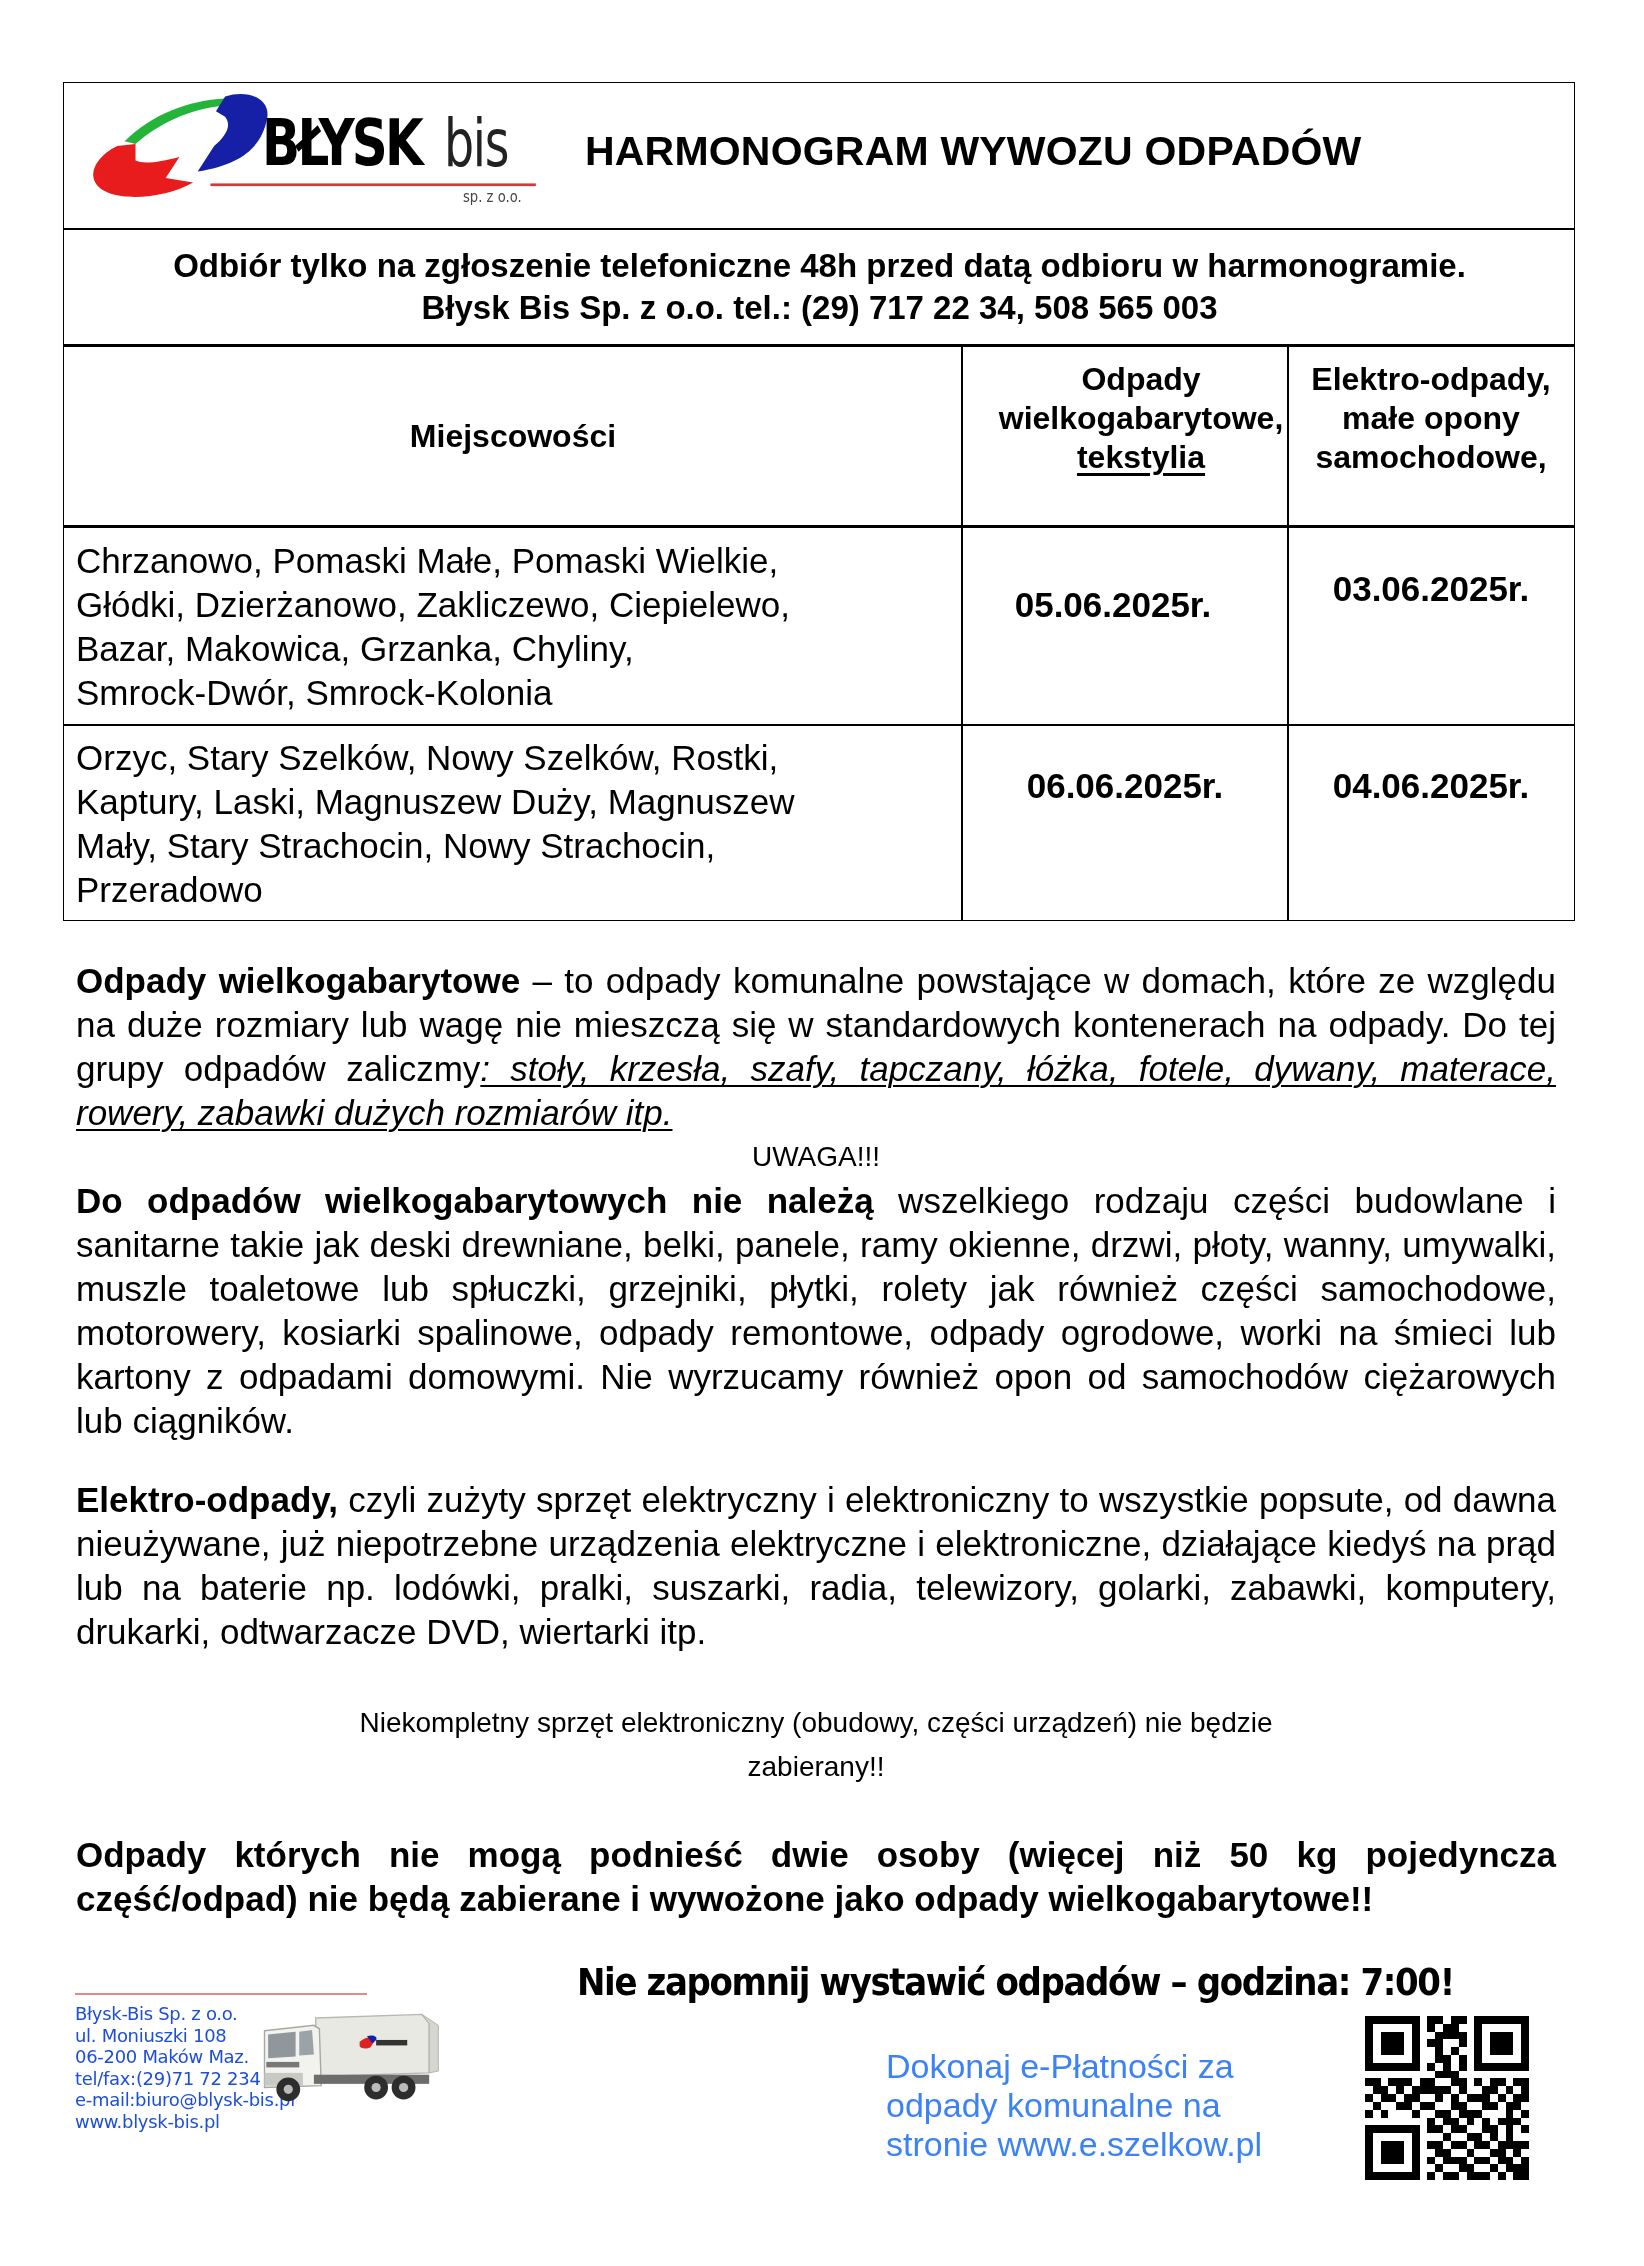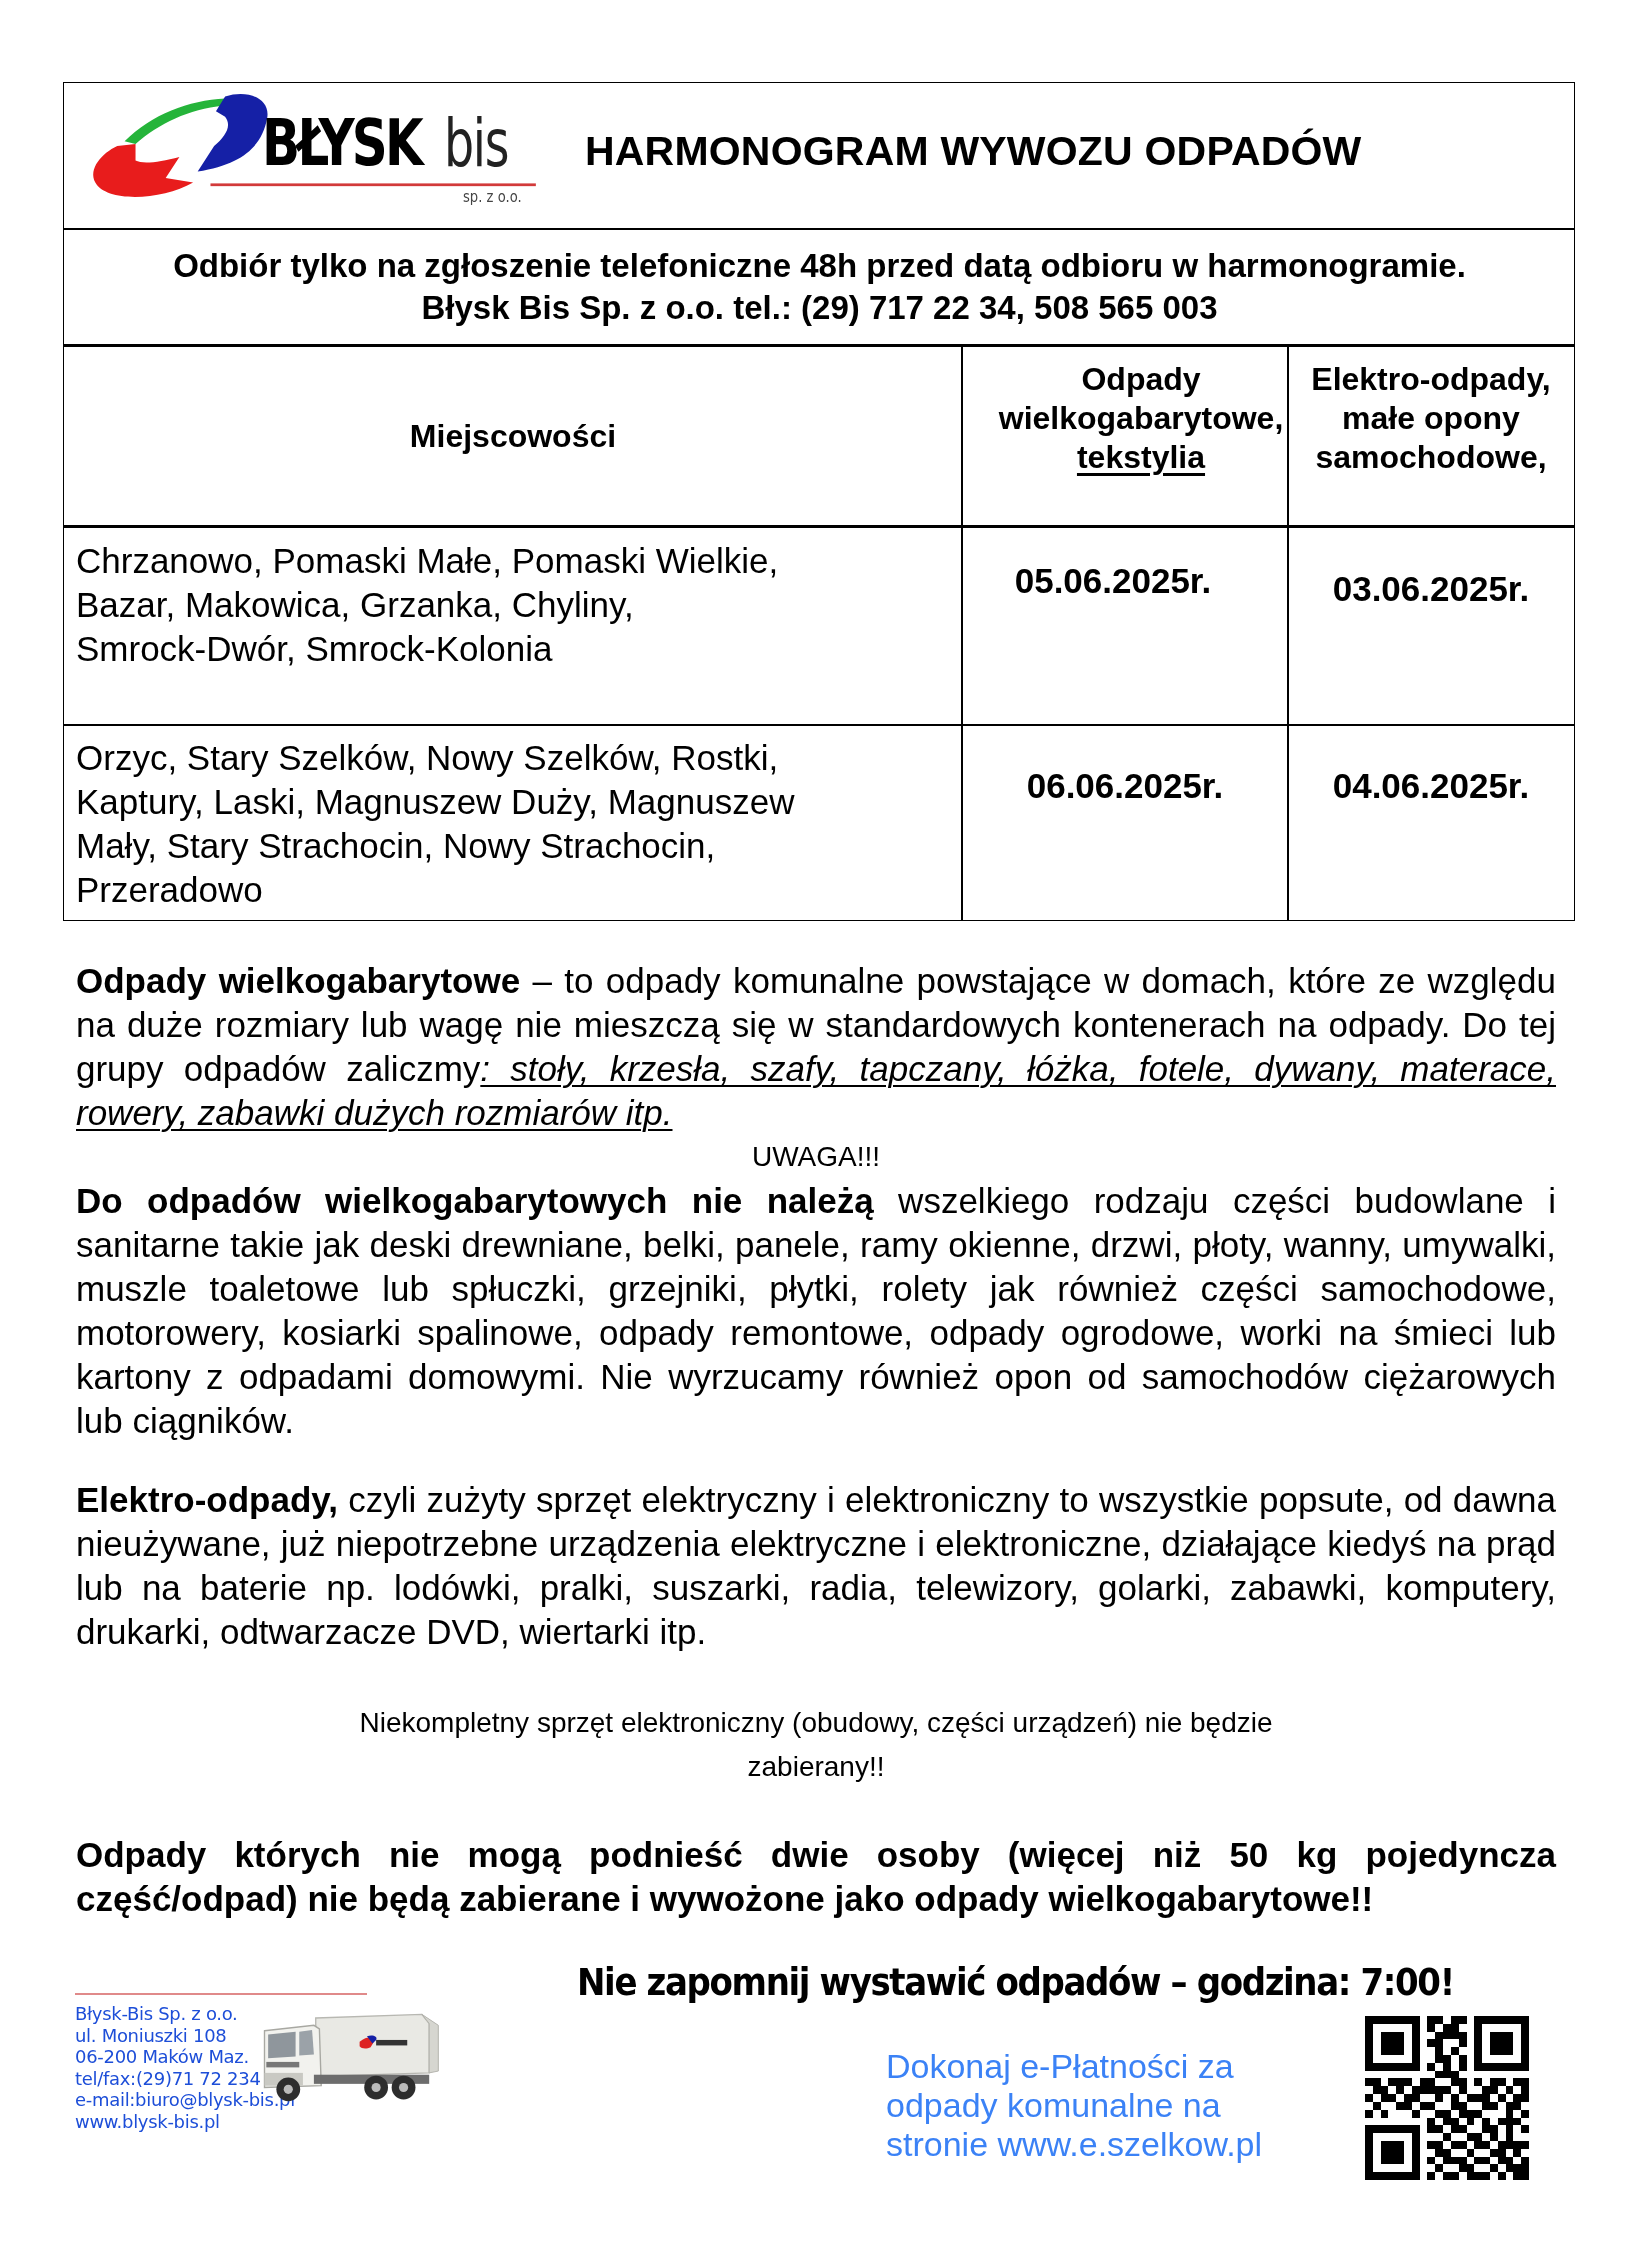--- a/index.html
+++ b/index.html
@@ -98,24 +98,25 @@
 <div class="colhead" style="left:1289px;width:284px;">
   <div style="margin-top:-37px;">
     <div>Elektro-odpady,</div>
     <div>małe opony</div>
     <div>samochodowe,</div>
   </div>
 </div>
 
 <div class="places" style="top:539px;">
   <div>Chrzanowo, Pomaski Małe, Pomaski Wielkie,</div>
+  <div>Głódki, Dzierżanowo, Zakliczewo, Ciepielewo,</div>
   <div>Bazar, Makowica, Grzanka, Chyliny,</div>
   <div>Smrock-Dwór, Smrock-Kolonia</div>
 </div>
-<div class="date" style="left:963px;top:520px;width:300px;height:122px;">05.06.2025r.</div>
+<div class="date" style="left:963px;top:544px;width:300px;height:122px;">05.06.2025r.</div>
 <div class="date" style="left:1289px;top:528px;width:284px;height:122px;">03.06.2025r.</div>
 
 <div class="places" style="top:736px;">
   <div>Orzyc, Stary Szelków, Nowy Szelków, Rostki,</div>
   <div>Kaptury, Laski, Magnuszew Duży, Magnuszew</div>
   <div>Mały, Stary Strachocin, Nowy Strachocin,</div>
   <div>Przeradowo</div>
 </div>
 <div class="date" style="left:963px;top:725px;width:324px;height:122px;">06.06.2025r.</div>
 <div class="date" style="left:1289px;top:725px;width:284px;height:122px;">04.06.2025r.</div>

